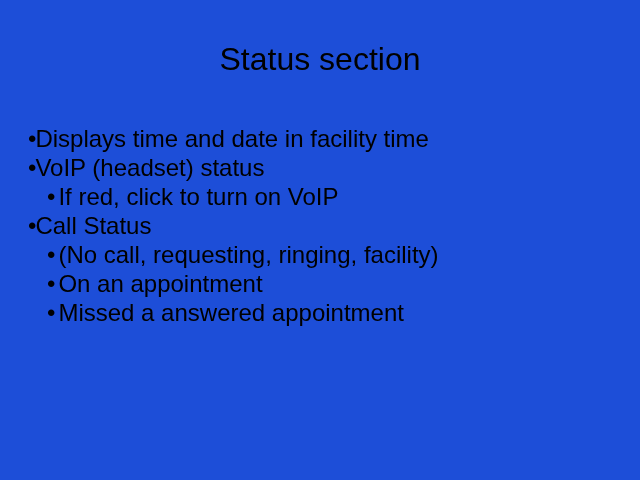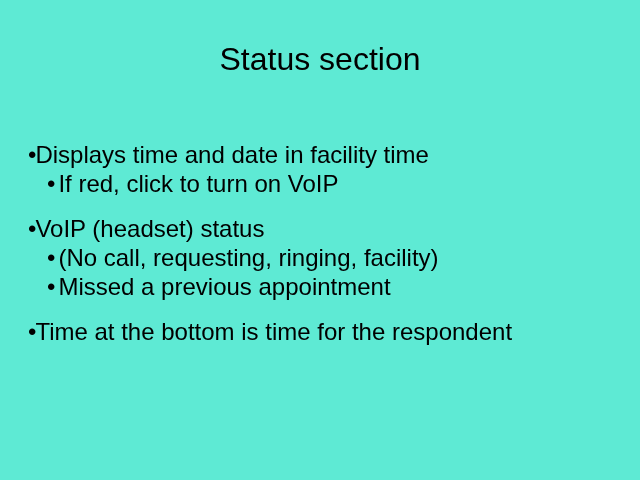--- a/index.html
+++ b/index.html
@@ -17,21 +17,21 @@
     position: relative;
     -webkit-font-smoothing: none;
   }
 
   #slide {
     position: absolute;
     left: 0;
     top: 0;
     width: 640px;
     height: 480px;
-    background: #5eead4;
+    background: #1d4ed8;
   }
 
   #slide-title {
     position: absolute;
     left: 0;
     top: 40px;
     width: 640px;
     text-align: center;
     font-size: 32px;
     line-height: 38px;
@@ -58,21 +58,20 @@
     height: 29px;
     color: #000000;
     white-space: nowrap;
     margin: 0;
     padding: 0;
     display: block;
   }
 
   .bullet-line.level-1 {
     padding-left: 0px;
-    margin-top: 16px;
   }
 
   .bullet-line.level-2 {
     padding-left: 19px;
   }
 
   .bullet-mark {
     display: inline;
     font-size: 24px;
   }
@@ -91,20 +90,21 @@
 </style>
 </head>
 <body>
 
 <div id="slide">
 
   <h1 id="slide-title">Status section</h1>
 
   <ul id="bullet-list">
       <li class="bullet-line level-1"><span class="bullet-mark">•</span><span class="bullet-text">Displays time and date in facility time</span></li>
+      <li class="bullet-line level-1"><span class="bullet-mark">•</span><span class="bullet-text">VoIP (headset) status</span></li>
       <li class="bullet-line level-2"><span class="bullet-mark">•</span><span class="bullet-text">If red, click to turn on VoIP</span></li>
-      <li class="bullet-line level-1"><span class="bullet-mark">•</span><span class="bullet-text">VoIP (headset) status</span></li>
+      <li class="bullet-line level-1"><span class="bullet-mark">•</span><span class="bullet-text">Call Status</span></li>
       <li class="bullet-line level-2"><span class="bullet-mark">•</span><span class="bullet-text">(No call, requesting, ringing, facility)</span></li>
-      <li class="bullet-line level-2"><span class="bullet-mark">•</span><span class="bullet-text">Missed a previous appointment</span></li>
-      <li class="bullet-line level-1"><span class="bullet-mark">•</span><span class="bullet-text">Time at the bottom is time for the respondent</span></li>
+      <li class="bullet-line level-2"><span class="bullet-mark">•</span><span class="bullet-text">On an appointment</span></li>
+      <li class="bullet-line level-2"><span class="bullet-mark">•</span><span class="bullet-text">Missed a answered appointment</span></li>
     </ul>
 
 </div>
 
 </body></html>

